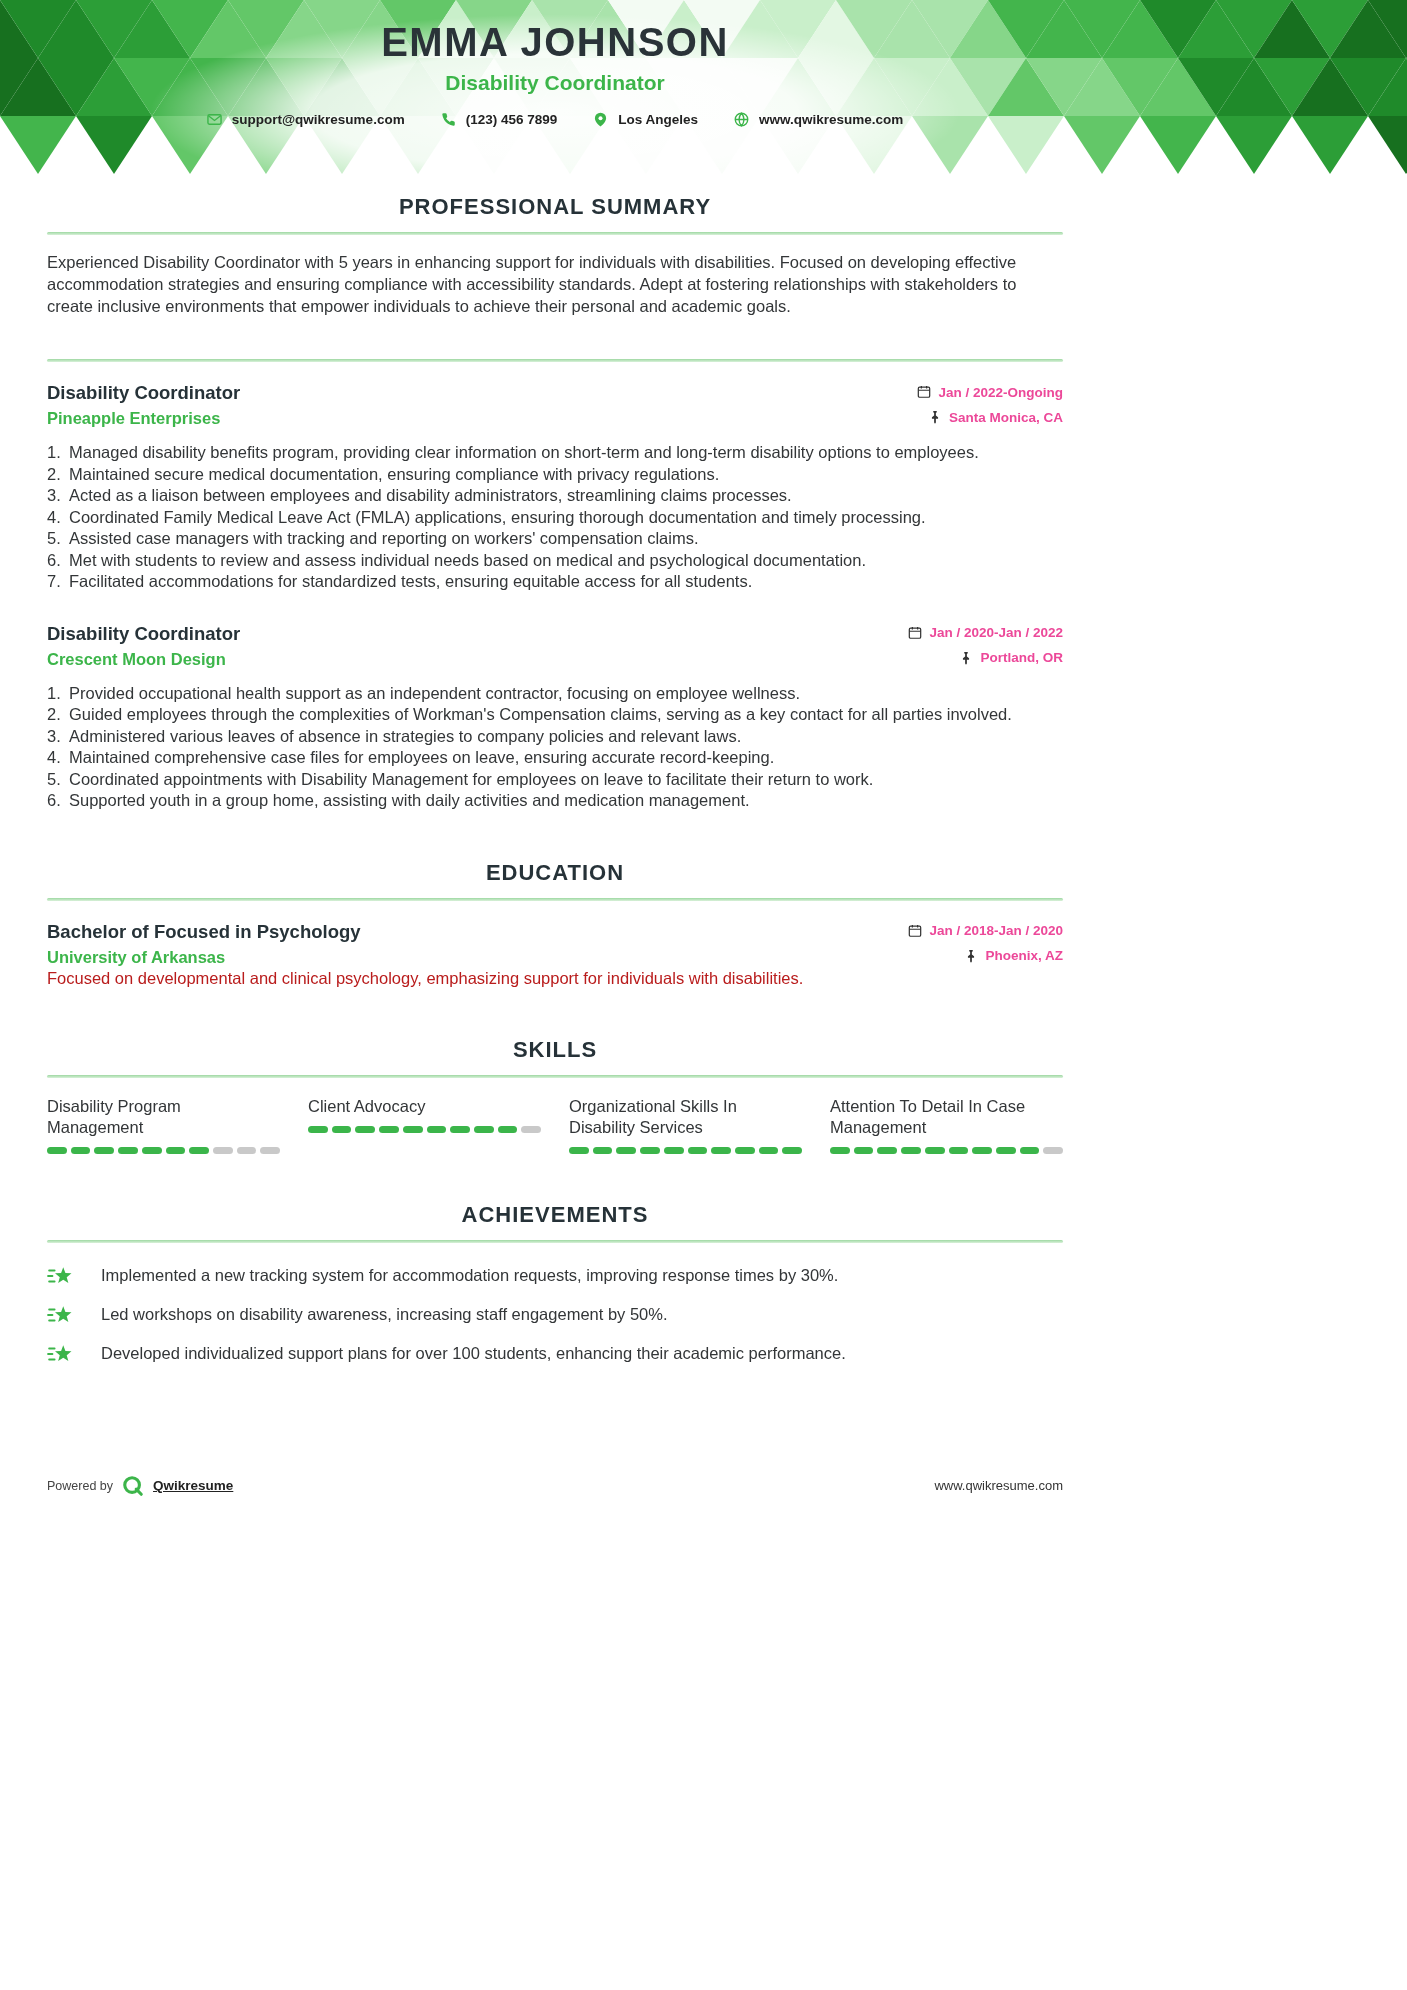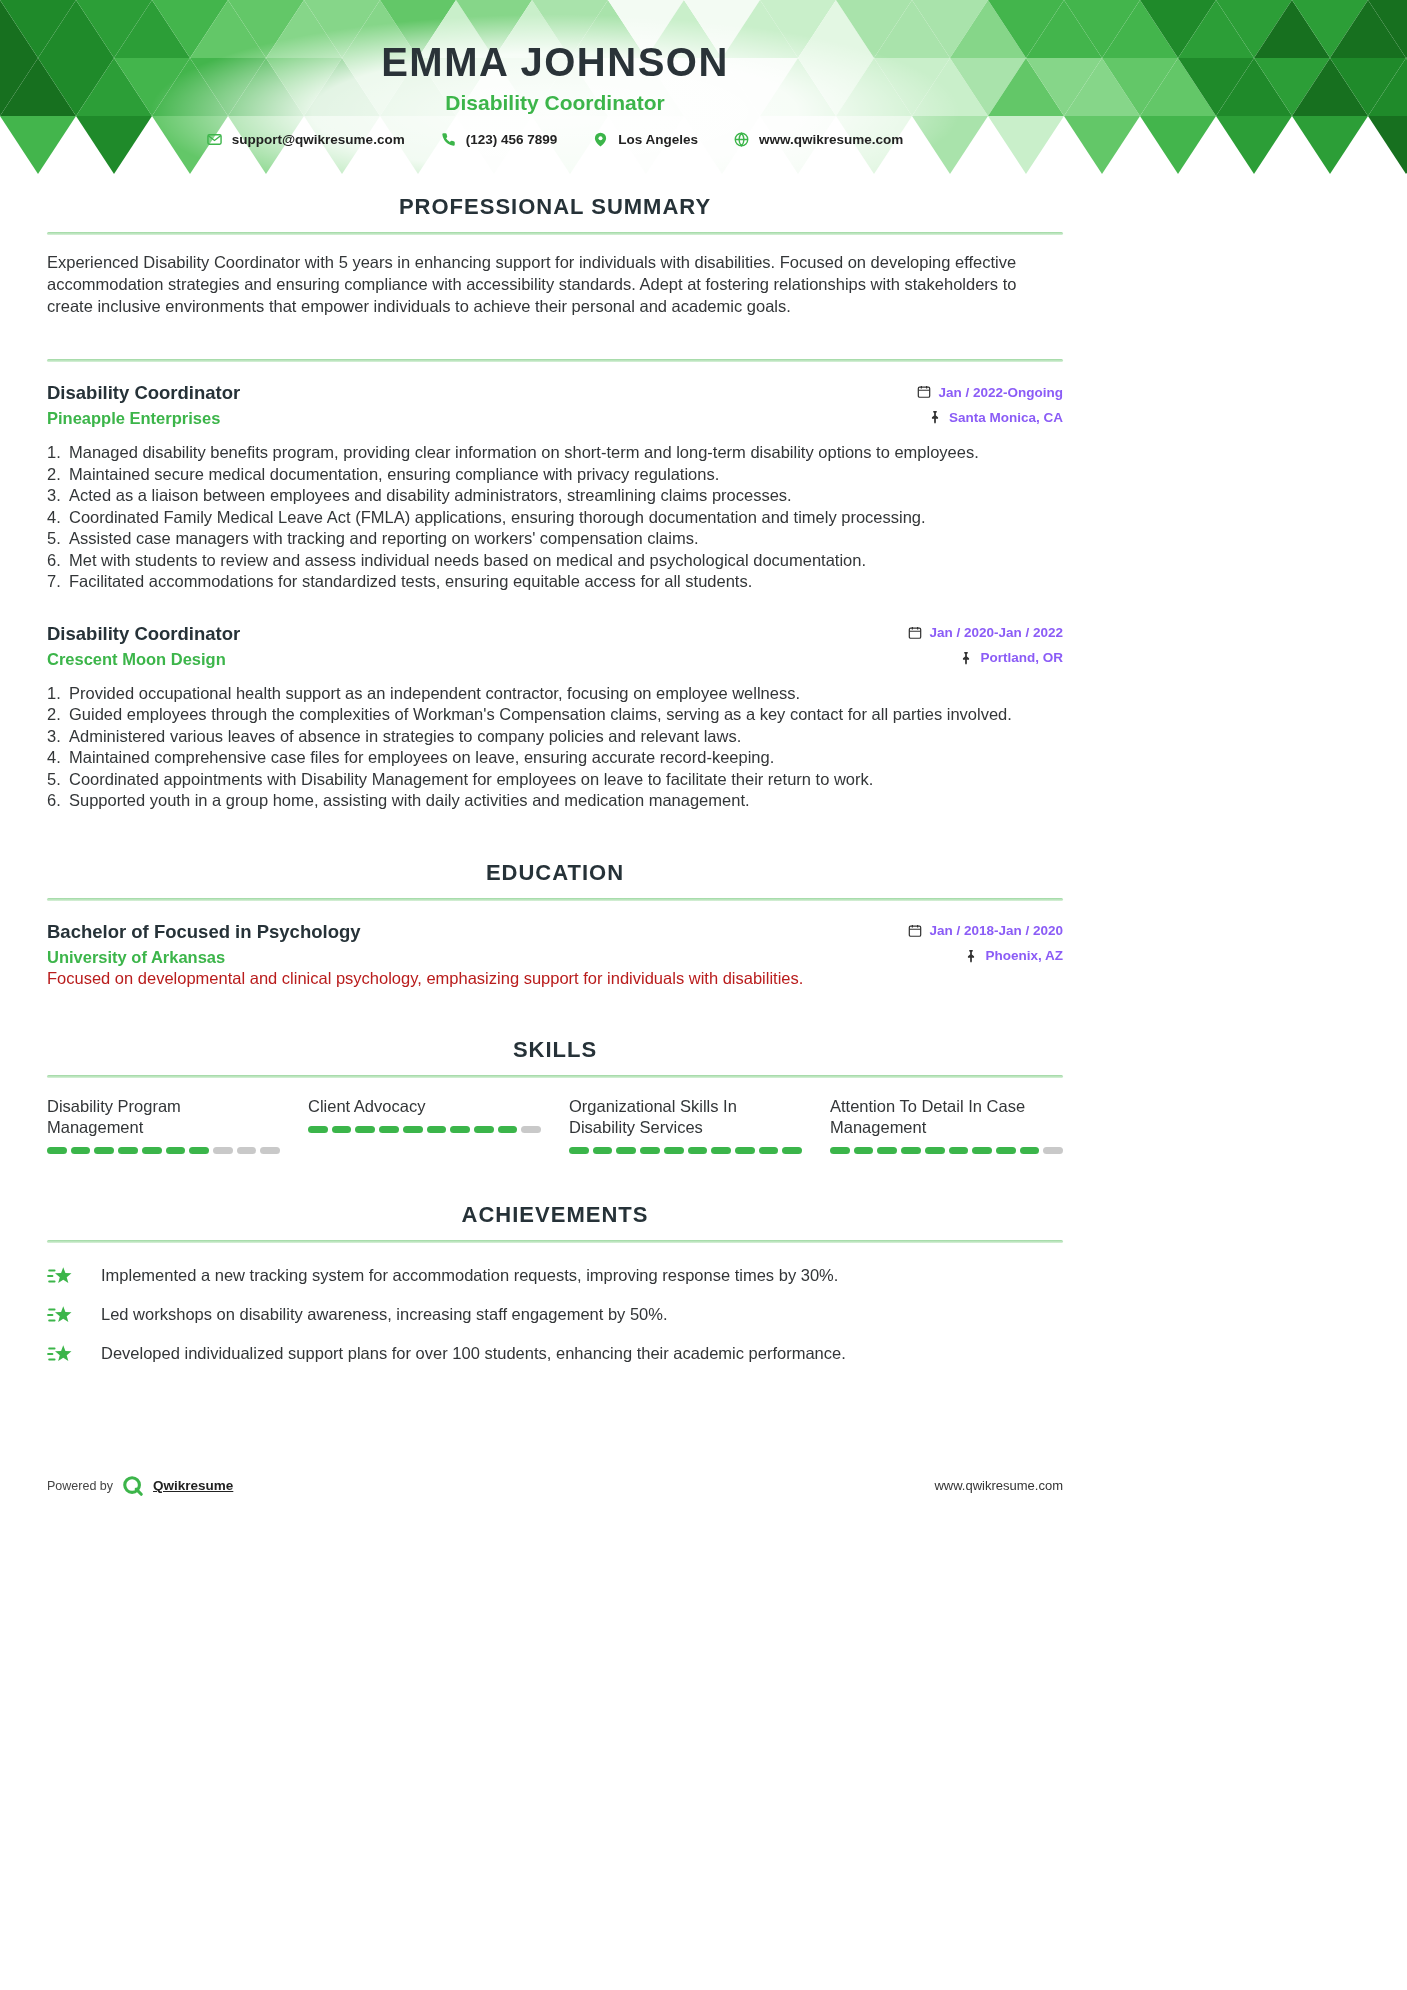--- a/index.html
+++ b/index.html
@@ -13,21 +13,21 @@
 
   
   .banner { position:relative; width:1407px; height:174px; }
   #mosaic { position:absolute; left:0; top:0; width:1407px; height:174px; display:block; }
   .banner-fade {
     position:absolute; left:0; top:0; width:1407px; height:174px;
     background:radial-gradient(ellipse 540px 130px at 555px 112px,
       rgba(255,255,255,0.97) 0%, rgba(255,255,255,0.85) 45%, rgba(255,255,255,0) 75%);
     pointer-events:none;
   }
-  .banner-inner { position:relative; width:1016px; margin-left:47px; text-align:center; padding-top:40px; }
+  .banner-inner { position:relative; width:1016px; margin-left:47px; text-align:center; padding-top:20px; }
   h1.name { font-size:40px; font-weight:700; letter-spacing:1.5px; color:#2a3338; }
   .headline { margin-top:6px; font-size:21px; font-weight:700; color:#3cb54a; }
   .contact-row { margin-top:17px; display:flex; justify-content:center; align-items:center; gap:36px;
                  font-size:13.5px; font-weight:700; color:#222; }
   .contact { display:inline-flex; align-items:center; gap:10px; cursor:pointer; }
   .cicon { width:15px; height:15px; flex:0 0 auto; }
 
   
   .section { margin-top:42px; }
   .section.tight { margin-top:20px; }
@@ -38,21 +38,21 @@
 
   .summary-text { margin-top:16px; font-size:16.5px; line-height:22px; color:#333638; }
 
   
   .job { margin-top:20px; }
   .job + .job { margin-top:30px; }
   .job-head, .job-sub { display:flex; justify-content:space-between; align-items:baseline; }
   .job-sub { margin-top:5px; }
   .job-title-h { font-size:18.5px; font-weight:700; color:#263238; }
   .company { font-size:16.5px; font-weight:700; color:#3cb54a; }
-  .meta { display:inline-flex; align-items:center; gap:7px; font-size:13.5px; font-weight:700; color:#8b5cf6;padding-left:12px; }
+  .meta { display:inline-flex; align-items:center; gap:7px; font-size:13.5px; font-weight:700; color:#ec4899;padding-left:12px; }
   .micon { width:14px; height:14px; flex:0 0 auto; }
 
   ol.bullets { margin-top:14px; list-style:none; counter-reset:b; }
   ol.bullets li { counter-increment:b; position:relative; padding-left:22px;
                   font-size:16.5px; line-height:21.5px; color:#333638; }
   ol.bullets li::before { content:counter(b) "."; position:absolute; left:0; color:#333638; }
 
   .edu-desc { margin-top:0; font-size:16.5px; line-height:22px; color:#b91c1c; }
 
   

